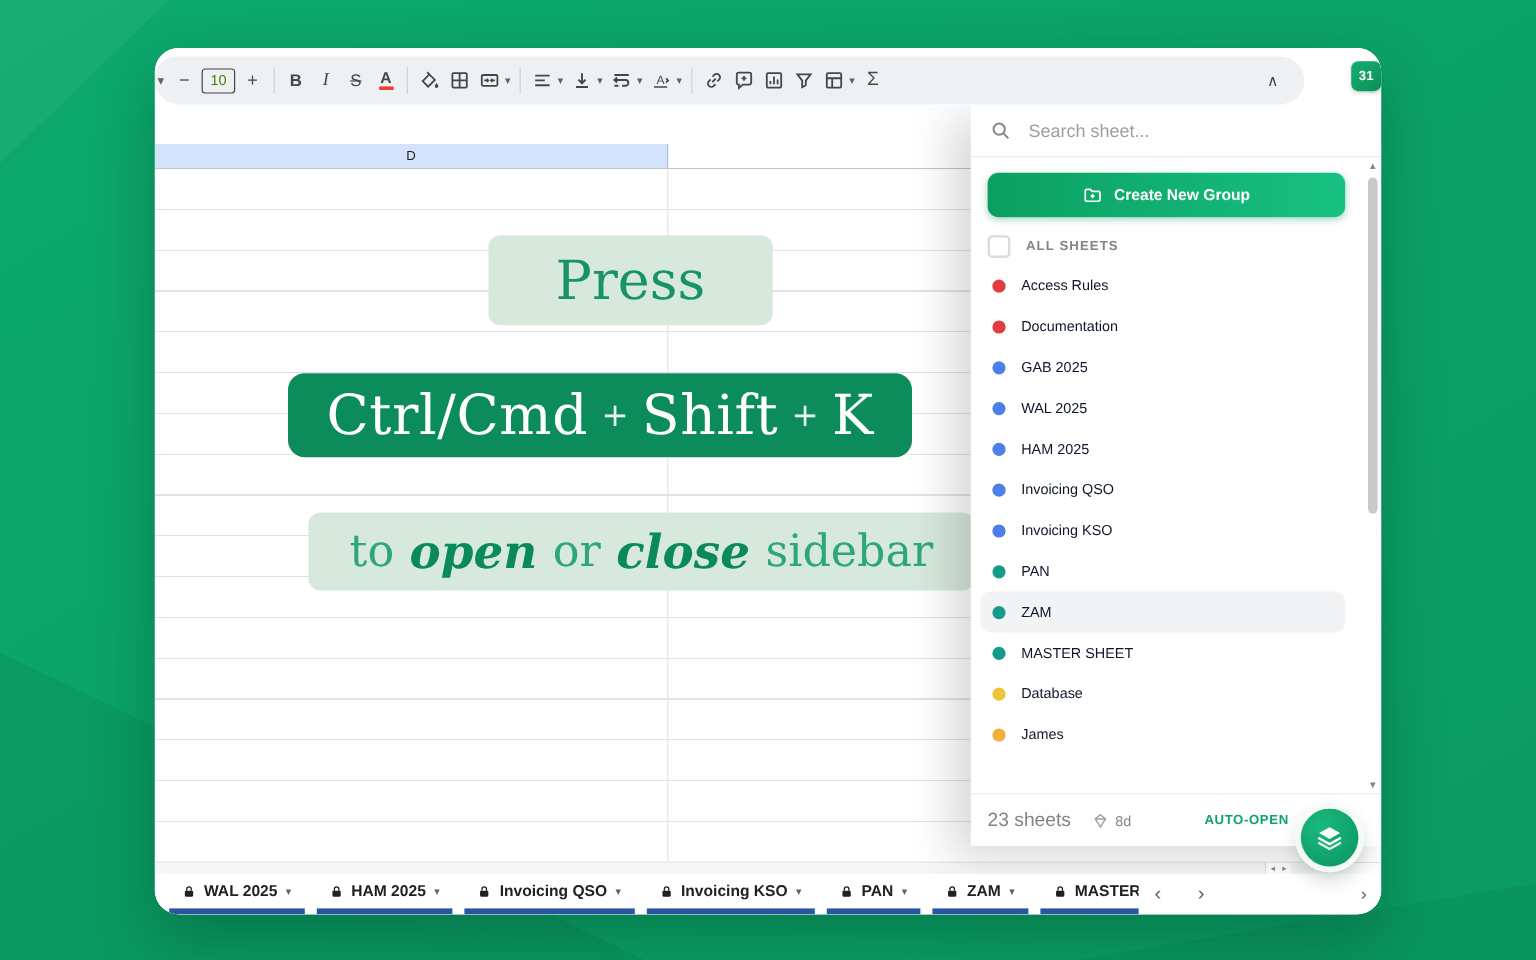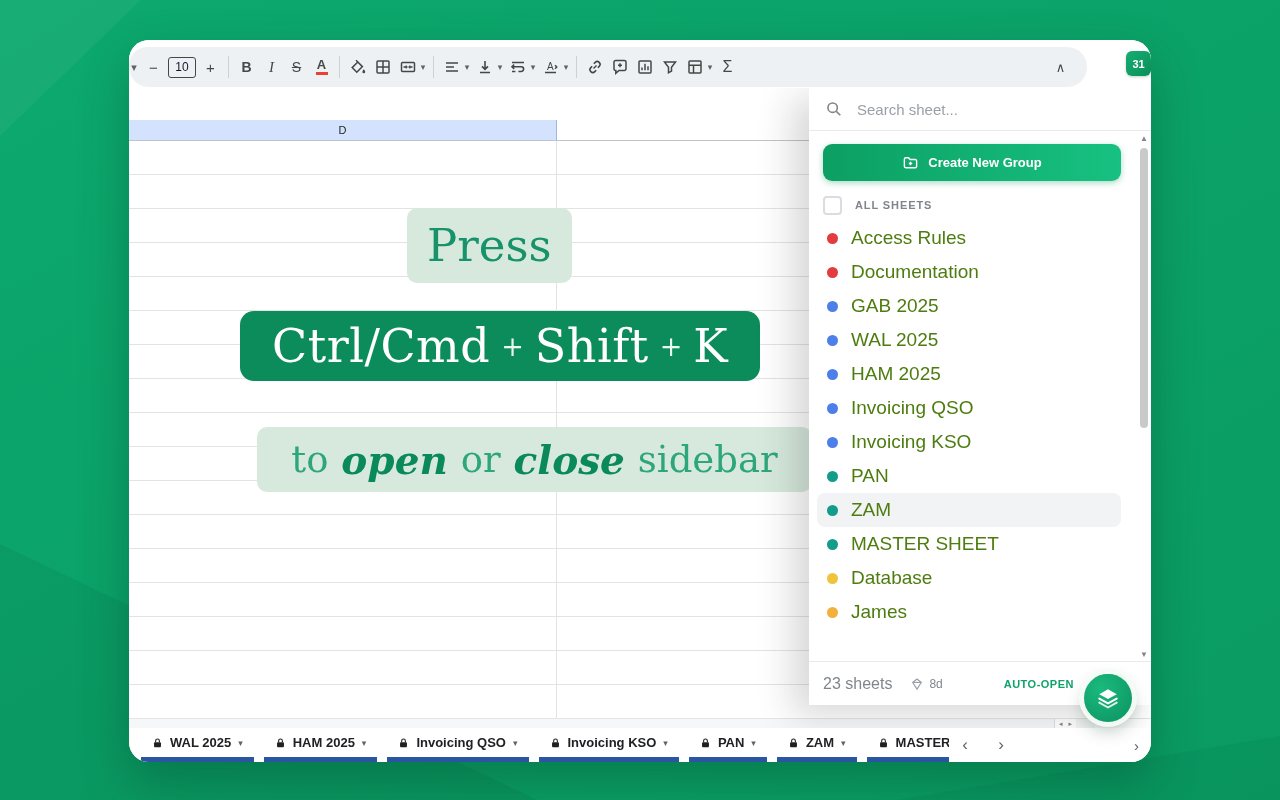--- a/index.html
+++ b/index.html
@@ -24,21 +24,21 @@
   .toolbar-pill{
     position:absolute;left:0;top:7px;width:958px;height:40px;background:#eef1f4;
     border-radius:20px 22px 22px 22px;display:flex;align-items:center;padding:0 14px 0 2px;box-sizing:border-box;
   }
   .tb{width:25px;height:26px;display:flex;align-items:center;justify-content:center;color:#444746;
       font-size:15px;flex:0 0 auto;border-radius:4px;}
   .tb svg{display:block;}
   .tb.caret-first{width:14px;margin-left:-4px;color:#5f6368;font-size:11px;}
   .tb-sep{width:1px;height:22px;background:#cdd1d6;margin:0 5px;flex:0 0 auto;}
   .fontbox{width:26px;height:19px;border:1px solid #444746;border-radius:3px;font-size:12px;
-           display:flex;align-items:center;justify-content:center;color:#0f172a;margin:0 2px;flex:0 0 auto;}
+           display:flex;align-items:center;justify-content:center;color:#4d7c0f;margin:0 2px;flex:0 0 auto;}
   .tb.b{font-weight:700;font-size:14px;}
   .tb.i{font-style:italic;font-family:"Liberation Serif",serif;font-size:15px;}
   .tb.s{text-decoration:line-through;font-size:14px;}
   .tb.a{flex-direction:column;font-size:13px;font-weight:700;line-height:12px;}
   .tb.a i{font-style:normal;display:block;width:12px;height:3px;background:#e94235;margin-top:1px;}
   .tb-caret{width:10px;font-size:9px;color:#5f6368;display:flex;align-items:center;justify-content:center;flex:0 0 auto;margin-left:-2px;}
   .tb.sigma{font-size:16px;font-weight:400;}
   .tb.collapse{margin-left:auto;font-size:13px;color:#444746;}
   .cal{
     position:absolute;right:0;top:11px;width:25px;height:25px;border-radius:6px;
@@ -52,22 +52,22 @@
   .col-rest{flex:1;background:#fff;}
   .grid{
     position:absolute;left:0;top:101px;right:0;bottom:34px;z-index:1;
     background:repeating-linear-gradient(to bottom,#ffffff 0,#ffffff 33px,#e2e4e4 33px,#e2e4e4 34px);
   }
   .vline{position:absolute;left:427px;top:101px;width:1px;bottom:34px;background:#e2e4e4;z-index:1;}
 
   
   .pill{position:absolute;z-index:2;display:flex;align-items:center;justify-content:center;white-space:nowrap;
         font-family:"DejaVu Serif",serif;}
-  .pill-press{left:278px;top:156px;height:75px;padding:0 20px;background:#d7e9dd;border-radius:10px;
-              font-size:45px;color:#18926a;margin-top:12px;}
+  .pill-press{left:278px;top:156px;height:75px;padding:0 56px;background:#d7e9dd;border-radius:10px;
+              font-size:45px;color:#18926a;}
   .pill-dark{left:111px;top:271px;height:70px;padding:0 32px;background:#0b8c5a;border-radius:14px;color:#fff;}
   .pill-dark .key{font-size:46px;font-weight:400;letter-spacing:.5px;}
   .pill-dark .plus{font-size:27px;font-weight:400;margin:0 11px;color:#eaf6f0;}
   .pill-light{left:128px;top:387px;height:65px;padding:0 28px;background:#d7e9dd;border-radius:10px;}
   .pill-light .cap{font-size:37px;color:#2ea67c;margin:16px .17em;}
   .pill-light .cap-em{font-size:39px;color:#0a8a5a;font-weight:700;font-style:italic;margin:0 .17em;}
 
   
   .hscroll{position:absolute;left:0;right:56px;top:678px;height:9px;background:#f6f7f8;
            border-top:1px solid #e4e5e6;border-bottom:1px solid #e4e5e6;z-index:2;}
@@ -88,21 +88,21 @@
     display:flex;align-items:center;justify-content:center;gap:9px;font-family:"Liberation Sans",sans-serif;
     box-shadow:0 2px 6px rgba(12,150,95,.35);
   }
   .all-sheets-row{margin:15px 14px 0;display:flex;align-items:center;height:18px;}
   .checkbox{width:15px;height:15px;border:2px solid #dadce0;border-radius:4px;background:#fff;flex:0 0 auto;}
   .all-label{margin-left:13px;font-size:11px;font-weight:700;letter-spacing:.9px;color:#80868b;}
   .sheet-list{margin-top:7px;flex:1 1 auto;overflow:hidden;}
   .sheet-item{height:34px;display:flex;align-items:center;margin:0 30px 0 8px;padding:0 10px;border-radius:8px;}
   .sheet-item.hl{background:#f1f3f4;}
   .dot{width:11px;height:11px;border-radius:50%;flex:0 0 auto;margin-right:13px;}
-  .slabel{font-size:19px;color:#4d7c0f;}
+  .slabel{font-size:12px;color:#0f172a;}
   .v-scrollbar{position:absolute;right:1px;top:46px;bottom:46px;width:12px;}
   .v-scrollbar .arr{position:absolute;left:0;width:12px;text-align:center;font-size:8px;color:#80868b;}
   .v-scrollbar .arr.up{top:0;}
   .v-scrollbar .arr.down{bottom:0;}
   .v-scrollbar .thumb{position:absolute;left:2px;top:14px;width:8px;height:280px;background:#c7cac8;border-radius:4px;}
   .sb-footer{flex:0 0 auto;height:43px;border-top:1px solid #e8eaed;display:flex;align-items:center;padding:0 14px;}
   .sb-footer .count{font-size:16px;color:#80868b;}
   .sb-footer .gem{margin-left:18px;display:flex;align-items:center;}
   .sb-footer .streak{font-size:12px;color:#80868b;margin-left:5px;}
   .sb-footer .spacer{flex:1;}

